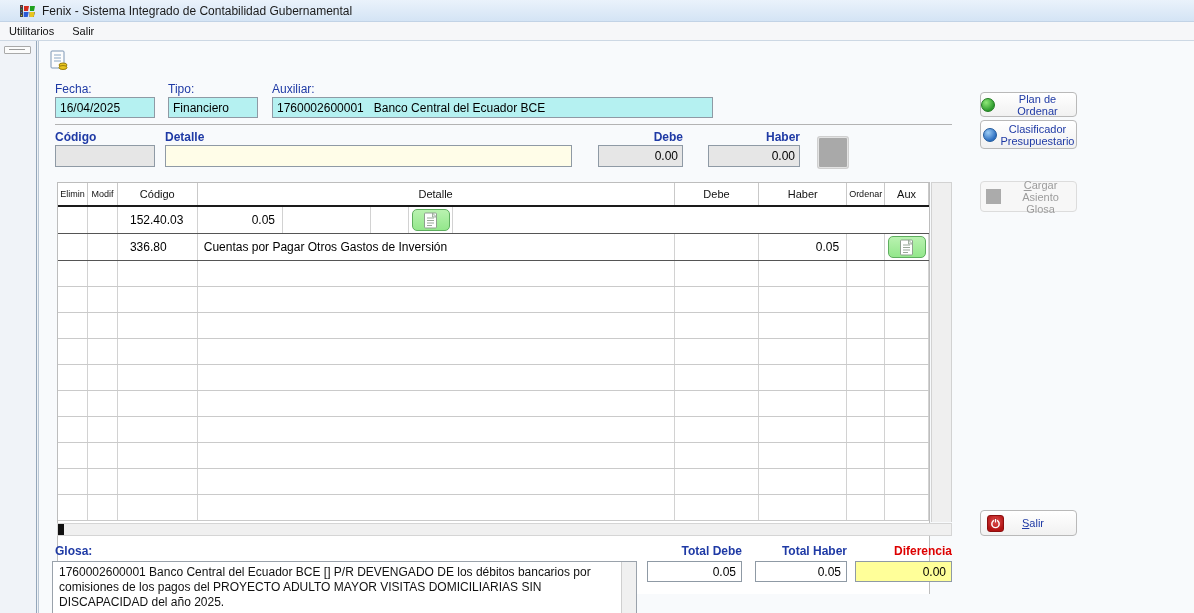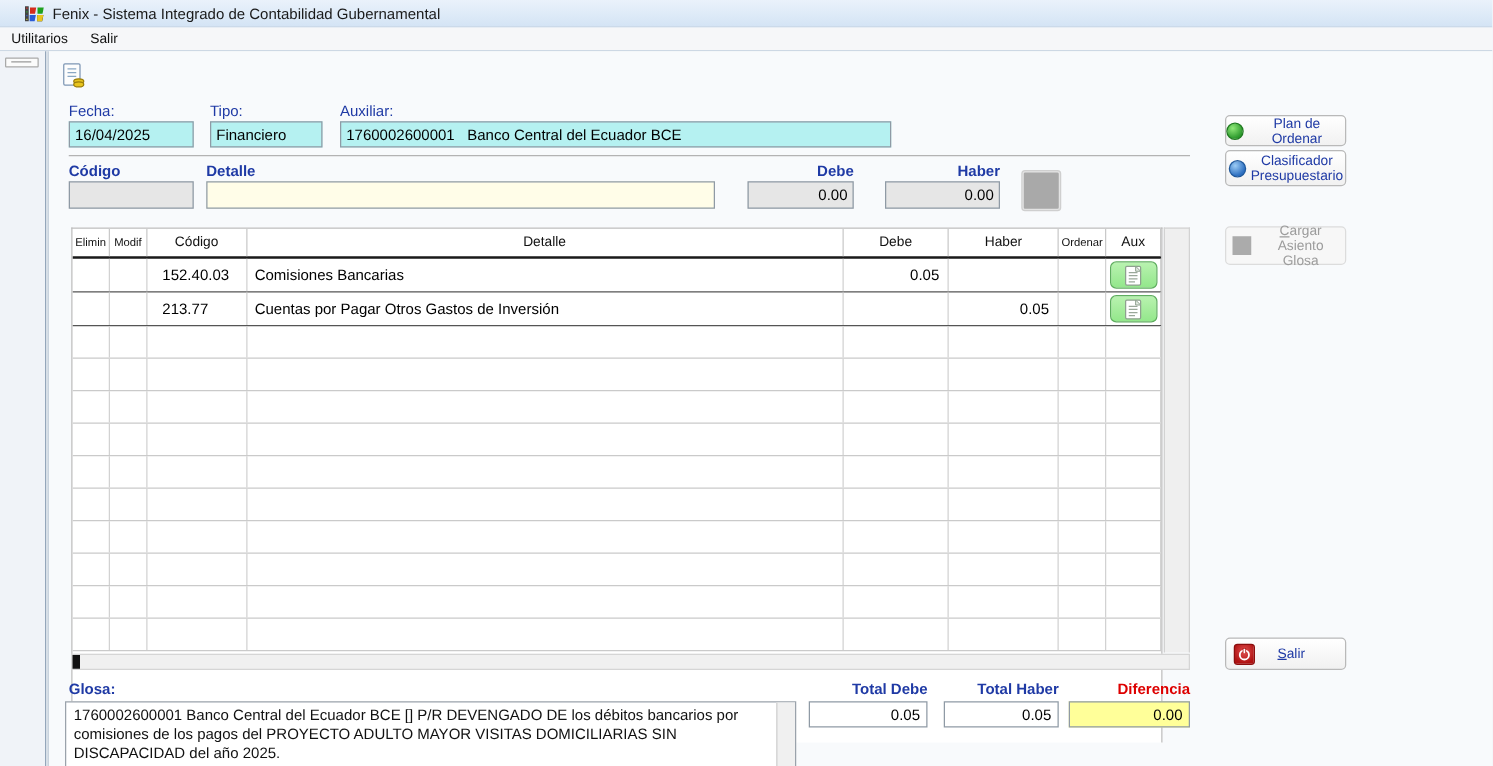--- a/index.html
+++ b/index.html
@@ -161,41 +161,40 @@
     <div class="cell c-debe">Debe</div>
     <div class="cell c-haber">Haber</div>
     <div class="cell c-ordenar small">Ordenar</div>
     <div class="cell c-aux">Aux</div>
   </div>
   <div>
       <div class="grid-row data">
         <div class="cell c-elimin"></div>
         <div class="cell c-modif"></div>
         <div class="cell c-codigo">152.40.03</div>
-        <div class="cell c-detalle">Comisiones Bancarias</div>
         <div class="cell c-debe">0.05</div>
         <div class="cell c-haber"></div>
         <div class="cell c-ordenar"></div>
         <div class="cell c-aux">
           <span class="aux-btn">
             <svg width="15" height="17" viewBox="0 0 15 17">
               <rect x="1.5" y="1" width="12" height="15" rx="1" fill="#fff" stroke="#8fa08f"></rect>
               <path d="M9.5 1 L13.5 5 L9.5 5 Z" fill="#e4ece4" stroke="#8fa08f" stroke-width="0.8"></path>
               <line x1="4" y1="6" x2="11" y2="6" stroke="#9aa89a"></line>
               <line x1="4" y1="8.5" x2="11" y2="8.5" stroke="#9aa89a"></line>
               <line x1="4" y1="11" x2="11" y2="11" stroke="#9aa89a"></line>
               <line x1="4" y1="13.5" x2="9" y2="13.5" stroke="#9aa89a"></line>
             </svg>
           </span>
         </div>
       </div>
       <div class="grid-row data">
         <div class="cell c-elimin"></div>
         <div class="cell c-modif"></div>
-        <div class="cell c-codigo">213.77</div>
+        <div class="cell c-codigo">336.80</div>
         <div class="cell c-detalle">Cuentas por Pagar Otros Gastos de Inversión</div>
         <div class="cell c-debe"></div>
         <div class="cell c-haber">0.05</div>
         <div class="cell c-ordenar"></div>
         <div class="cell c-aux">
           <span class="aux-btn">
             <svg width="15" height="17" viewBox="0 0 15 17">
               <rect x="1.5" y="1" width="12" height="15" rx="1" fill="#fff" stroke="#8fa08f"></rect>
               <path d="M9.5 1 L13.5 5 L9.5 5 Z" fill="#e4ece4" stroke="#8fa08f" stroke-width="0.8"></path>
               <line x1="4" y1="6" x2="11" y2="6" stroke="#9aa89a"></line>

